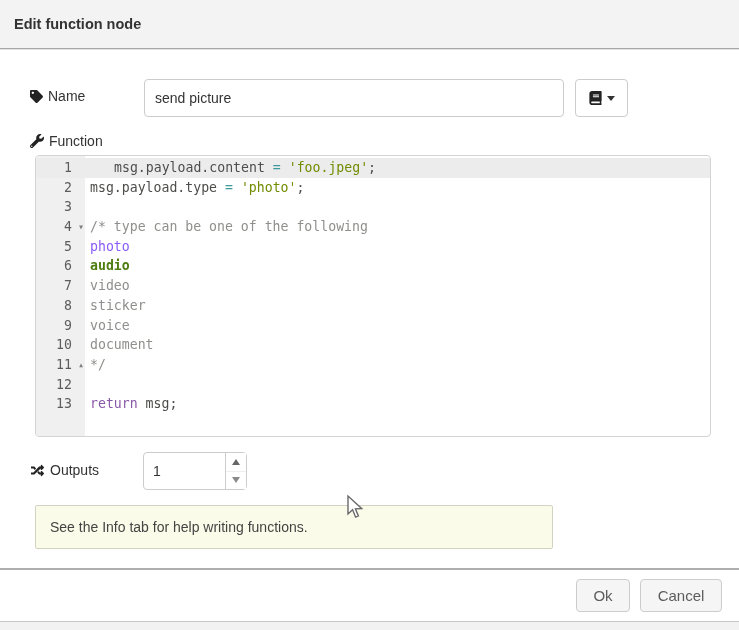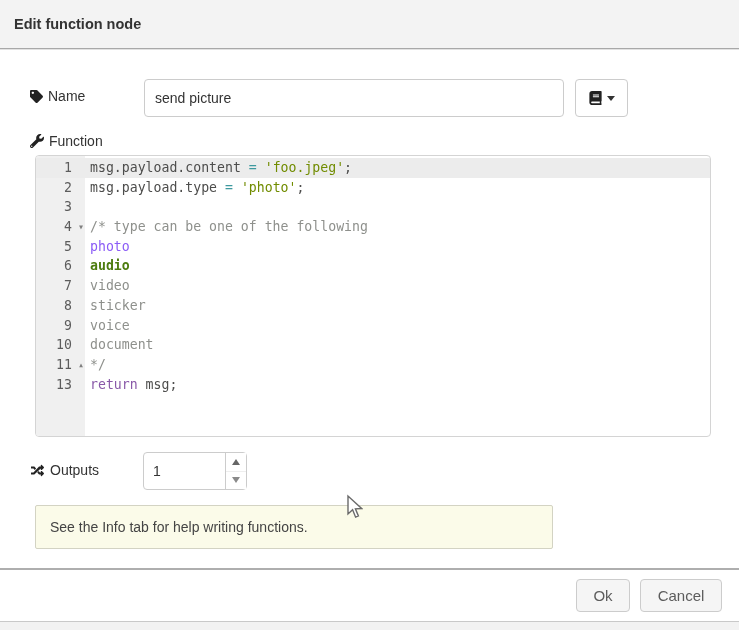--- a/index.html
+++ b/index.html
@@ -120,21 +120,21 @@
         <path d="M507.73 109.1c-2.24-9.03-13.54-12.09-20.12-5.51l-74.36 74.36-67.88-11.31-11.31-67.88 74.36-74.36c6.62-6.62 3.43-17.9-5.66-20.16-47.38-11.74-99.55.91-136.58 37.93-39.64 39.64-50.55 97.1-34.05 147.2L18.74 402.76c-24.99 24.99-24.99 65.51 0 90.5 24.99 24.99 65.51 24.99 90.5 0l213.21-213.21c50.12 16.71 107.47 5.68 147.37-34.22 37.07-37.07 49.7-89.32 37.91-136.73zM64 472c-13.25 0-24-10.75-24-24 0-13.26 10.75-24 24-24s24 10.74 24 24c0 13.25-10.75 24-24 24z"></path>
       </svg>
     <span>Function</span>
   </div>
 
   <div class="code-editor">
     <div class="gutter-bg"></div>
     <div class="code-lines">
         <div class="code-line active">
           <span class="gutter-cell"><span>1</span></span>
-          <span class="code-text"><span style="color: rgb(77, 77, 76);">msg.payload.content </span><span style="color: rgb(62, 153, 159);">=</span><span style="color: rgb(77, 77, 76);"> </span><span style="color: rgb(113, 140, 0);">'foo.jpeg'</span><span style="color: rgb(77, 77, 76);">;</span></span>
+          <span class="code-text"><span style="color: rgb(77, 77, 76); margin-left: 24px;">msg.payload.content </span><span style="color: rgb(62, 153, 159);">=</span><span style="color: rgb(77, 77, 76);"> </span><span style="color: rgb(113, 140, 0);">'foo.jpeg'</span><span style="color: rgb(77, 77, 76);">;</span></span>
         </div>
         <div class="code-line">
           <span class="gutter-cell"><span>2</span></span>
           <span class="code-text"><span style="color: rgb(77, 77, 76);">msg.payload.type </span><span style="color: rgb(62, 153, 159);">=</span><span style="color: rgb(77, 77, 76);"> </span><span style="color: rgb(113, 140, 0);">'photo'</span><span style="color: rgb(77, 77, 76);">;</span></span>
         </div>
         <div class="code-line">
           <span class="gutter-cell"><span>3</span></span>
           <span class="code-text"></span>
         </div>
         <div class="code-line">
@@ -161,20 +161,24 @@
           <span class="gutter-cell"><span>9</span></span>
           <span class="code-text"><span style="color: rgb(142, 144, 140);">voice</span></span>
         </div>
         <div class="code-line">
           <span class="gutter-cell"><span>10</span></span>
           <span class="code-text"><span style="color: rgb(142, 144, 140);">document</span></span>
         </div>
         <div class="code-line">
           <span class="gutter-cell"><span>11</span><span class="fold">▴</span></span>
           <span class="code-text"><span style="color: rgb(142, 144, 140);">*/</span></span>
+        </div>
+        <div class="code-line">
+          <span class="gutter-cell"><span>12</span></span>
+          <span class="code-text"></span>
         </div>
         <div class="code-line">
           <span class="gutter-cell"><span>13</span></span>
           <span class="code-text"><span style="color: rgb(137, 89, 168);">return</span><span style="color: rgb(77, 77, 76);"> msg;</span></span>
         </div>
       </div>
   </div>
 
   <div class="form-label" style="left:30px; top:462px;">
     <svg width="15" height="13" viewBox="0 0 512 512" fill="#222">

